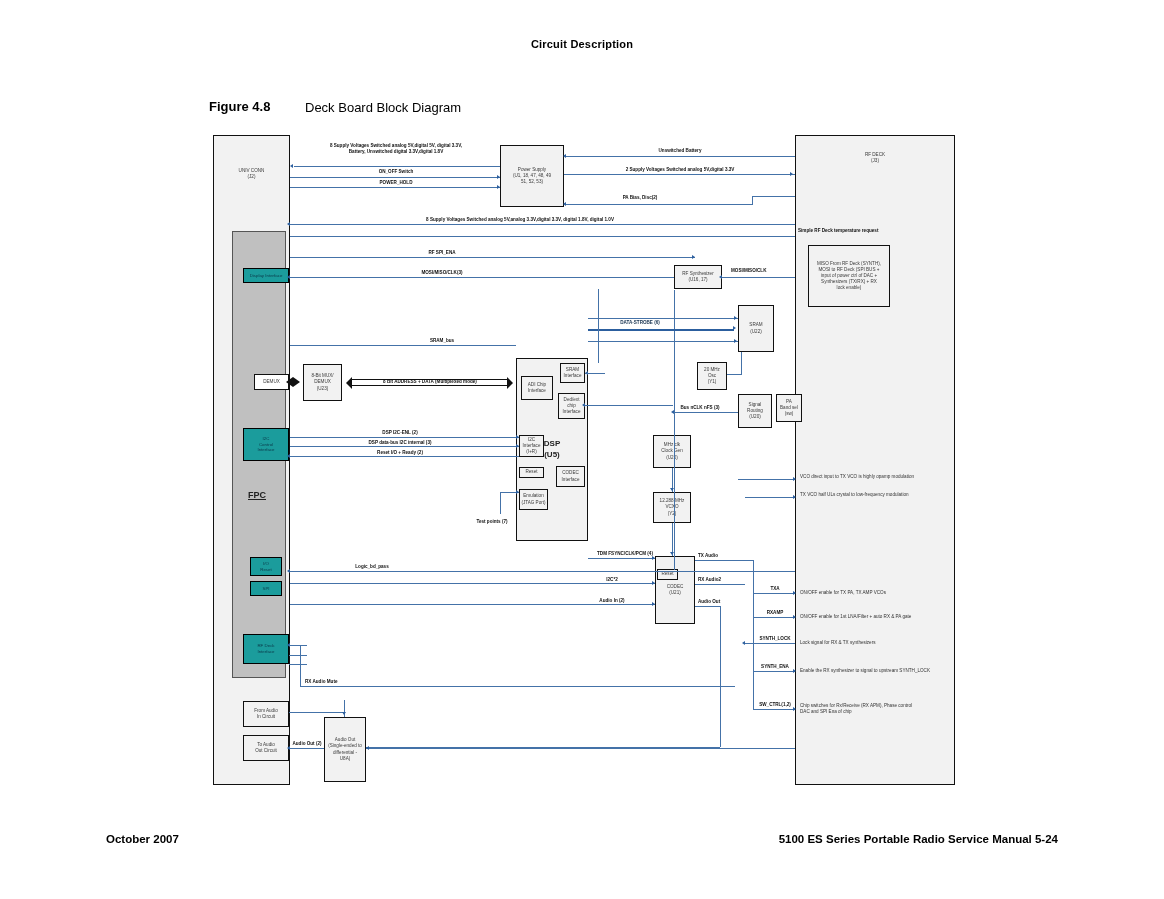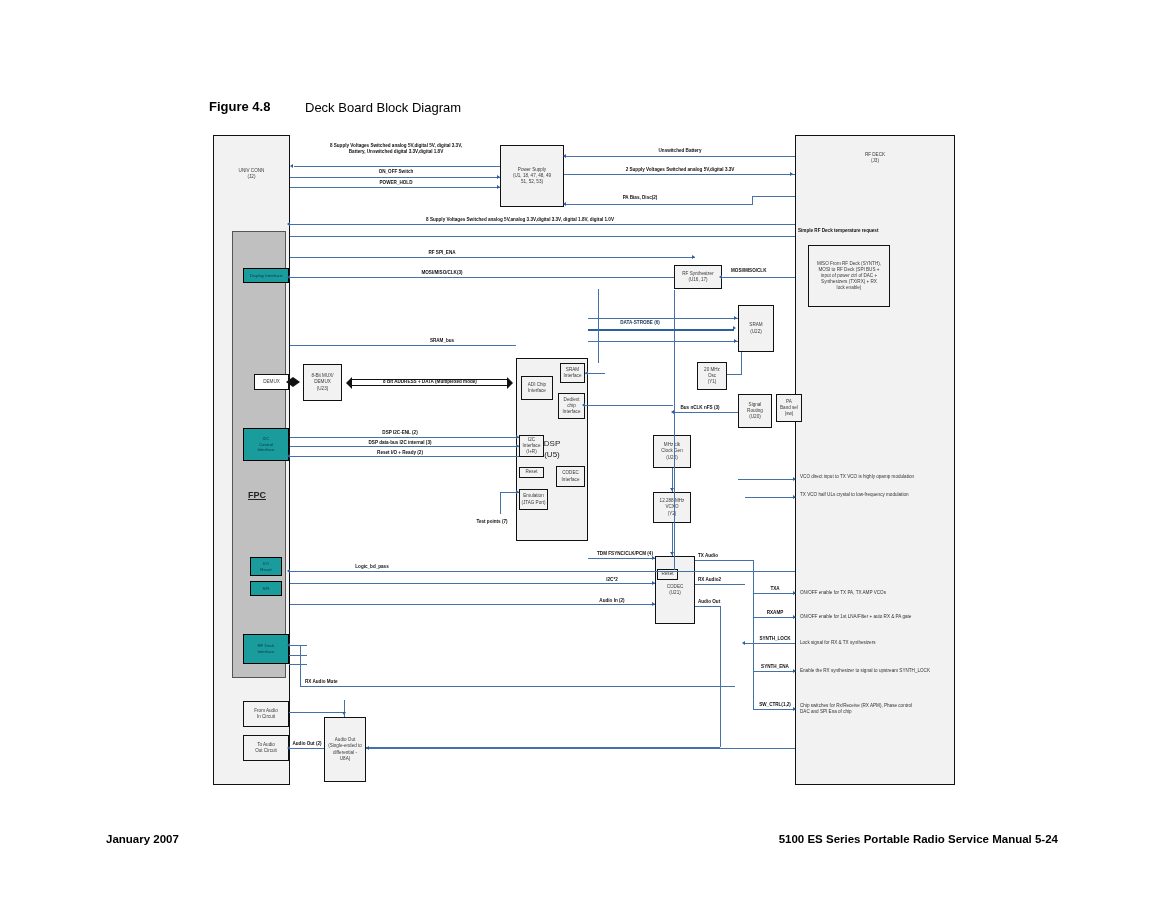--- a/index.html
+++ b/index.html
@@ -40,20 +40,21 @@
   .dmxbow{position:absolute;width:14px;height:10px;}
   .dmxbow:before,.dmxbow:after{content:"";position:absolute;top:0;width:0;height:0;border-style:solid;}
   .dmxbow:before{left:0;border-width:5px 7px 5px 0;border-color:transparent #111 transparent transparent;}
   .dmxbow:after{right:0;border-width:5px 0 5px 7px;border-color:transparent transparent transparent #111;}
 </style>
 </head>
 <body>
 
 <div class="pg">
 
+  <div id="page-header">Circuit Description</div>
   <div id="fig-caption">Figure 4.8</div>
   <div id="fig-title">Deck Board Block Diagram</div>
 
   <div>
 
     <div class="blk big" style="left:213px;top:135px;width:77px;height:650px;align-items:flex-start;padding-top:32px;">
       <span style="white-space:pre-line;">UNIV CONN
 (J2)</span>
     </div>
 
@@ -135,21 +136,21 @@
       </div>
 
     <div class="blk big" style="left:303px;top:364px;width:39px;height:37px;">
       <span style="white-space:pre-line;">8-Bit MUX/
 DEMUX
 (U23)</span>
       </div>
     <div class="dmxbow" style="left:286px;top:377px;"></div>
 
     <div class="blk big" style="left:516px;top:358px;width:72px;height:183px;">
-      <span style="white-space:pre-line;font-size:8px;font-weight:normal;color:#222;">DSP
+      <span style="white-space:pre-line;font-size:8px;font-weight:bold;color:#222;">DSP
 (U5)</span>
       </div>
     <div class="blk" style="left:521px;top:376px;width:32px;height:24px;">
       <span style="white-space:pre-line;">ADI Chip
 Interface</span>
       </div>
     <div class="blk" style="left:560px;top:363px;width:25px;height:20px;">
       <span style="white-space:pre-line;">SRAM
 Interface</span>
       </div>
@@ -379,16 +380,16 @@
     <div class="ln h" style="left:753px;top:709px;width:42px;"></div>
     <div class="arr ar" style="left:793px;top:707px;"></div>
     <div class="lbl c" style="left:775px;top:702px;">SW_CTRL(1,2)</div>
     <div class="lbl n" style="left:800px;top:703px;width:155px;white-space:pre-line;">Chip switches for Rx/Receive (RX APM), Phase control
 DAC and SPI Ena of chip</div>
 
     <div class="ln v" style="left:753px;top:661px;height:48px;"></div>
 
   </div>
 
-  <div id="footer-left">January 2007</div>
+  <div id="footer-left">October 2007</div>
   <div id="footer-right">5100 ES Series Portable Radio Service Manual    5-24</div>
 
 </div>
 
 </body></html>

